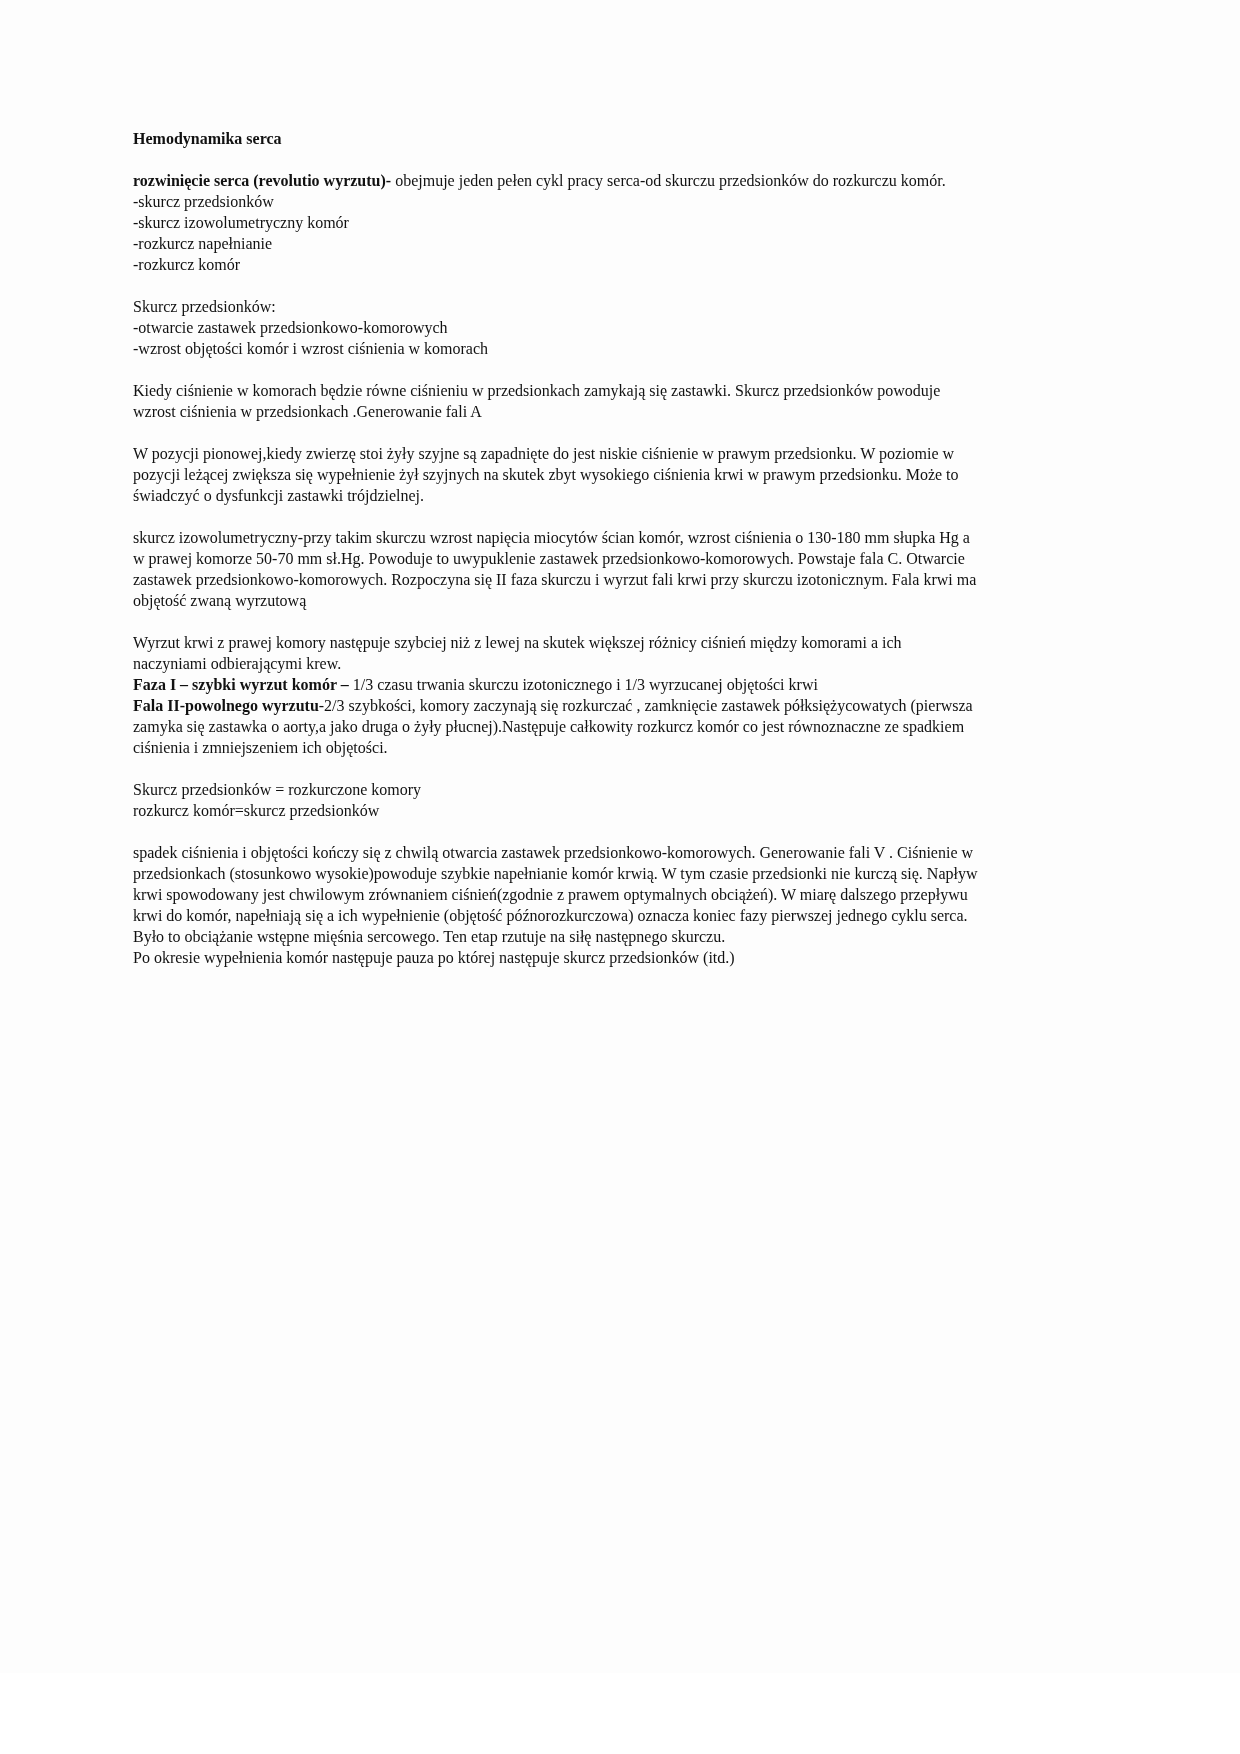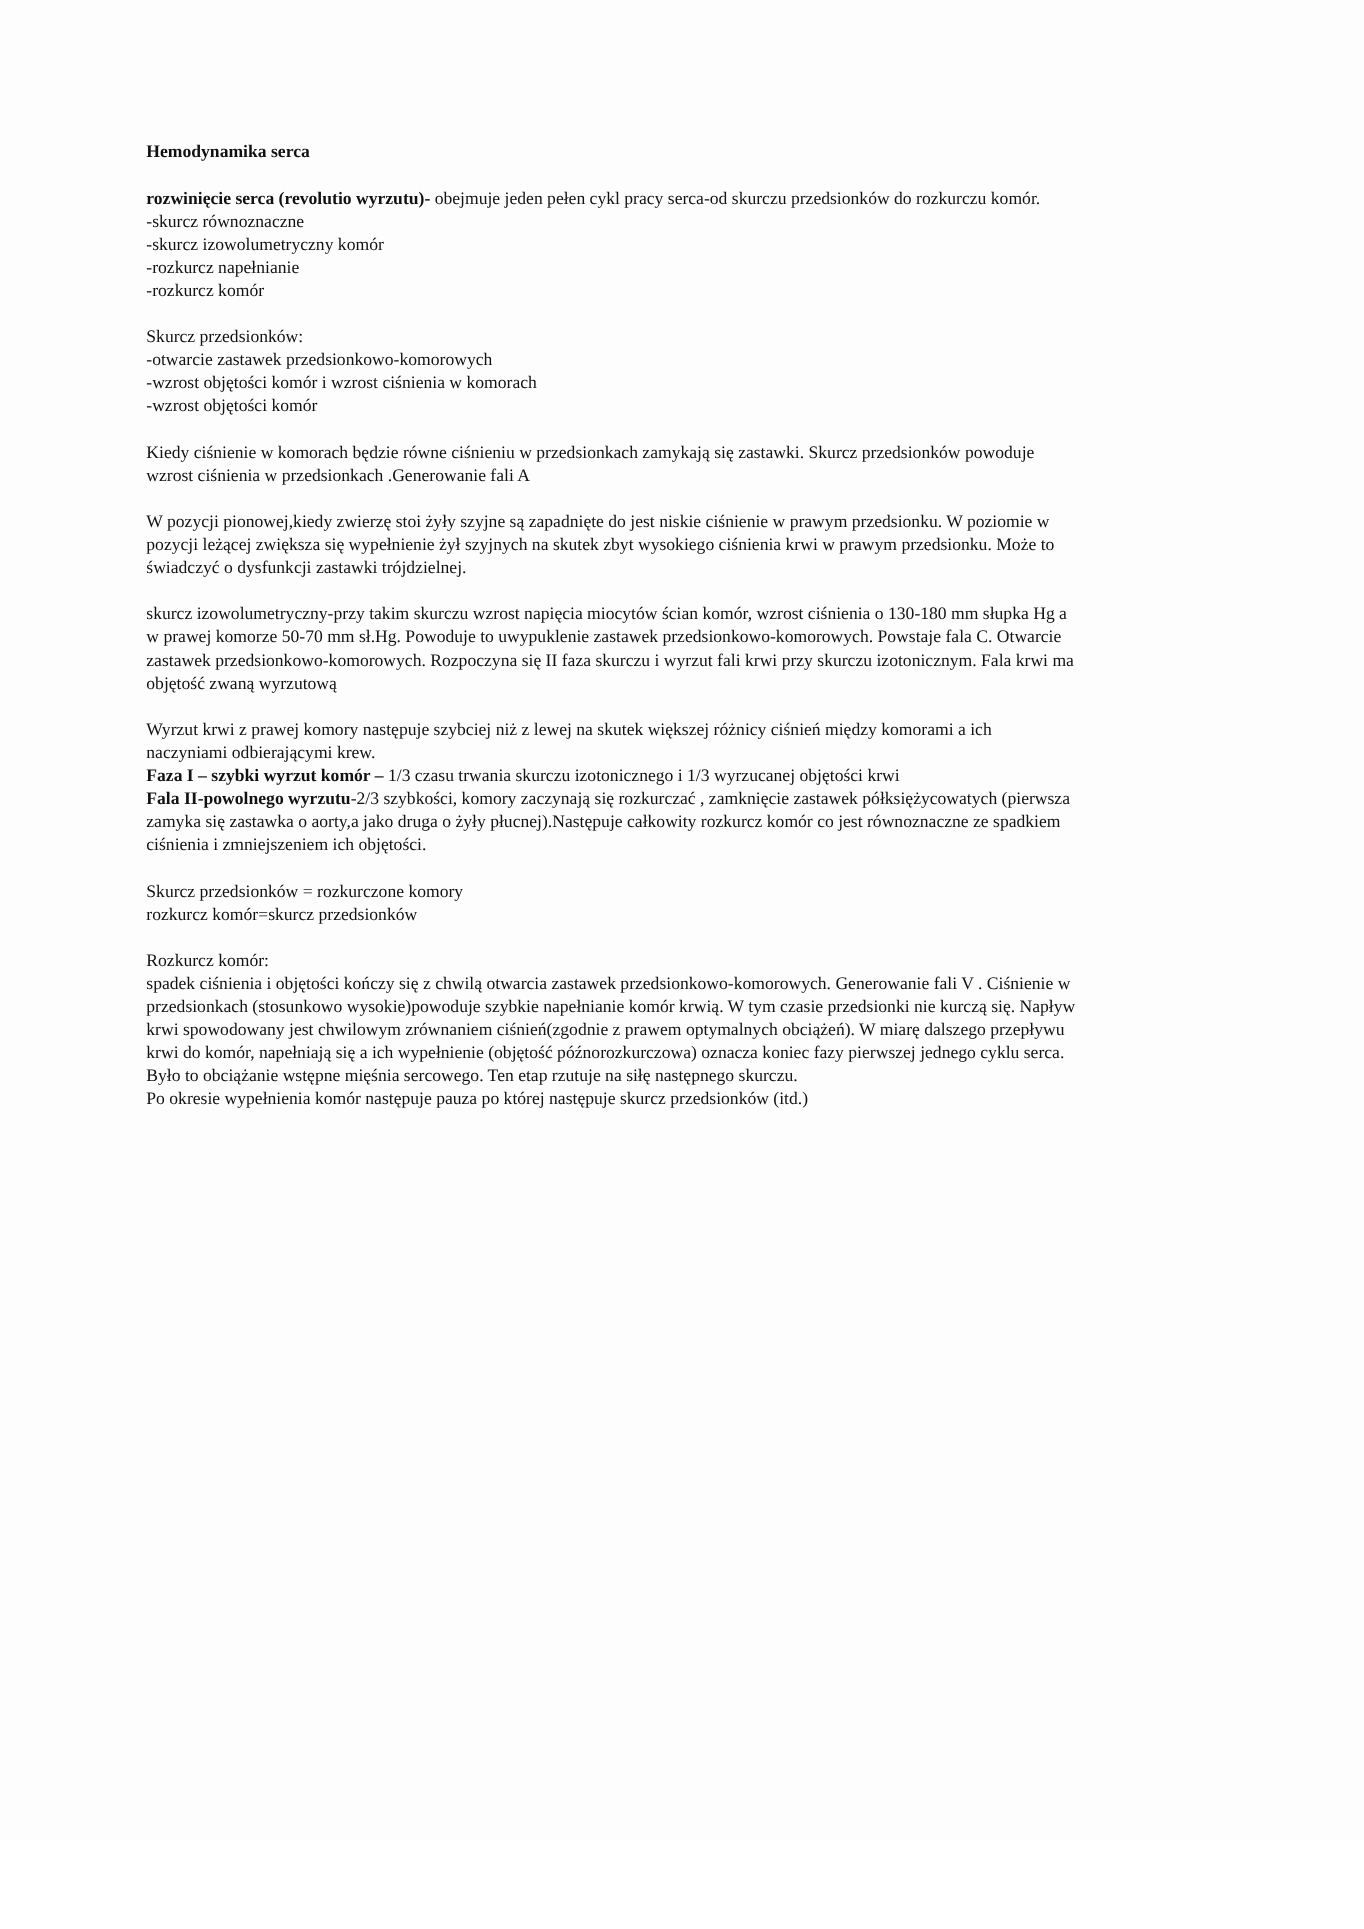--- a/index.html
+++ b/index.html
@@ -39,31 +39,30 @@
 </head>
 <body>
 
 <div class="page">
   <div class="content">
 
     <h1 class="doc-title block">Hemodynamika serca</h1>
 
     <div class="block">
       <p class="line"><span class="bold">rozwinięcie serca (revolutio wyrzutu)-</span><span> obejmuje jeden pełen cykl pracy serca-od skurczu przedsionków do rozkurczu komór.</span></p>
-      <div class="line">-skurcz równoznaczne</div>
+      <div class="line">-skurcz przedsionków</div>
       <div class="line">-skurcz izowolumetryczny komór</div>
       <div class="line">-rozkurcz napełnianie</div>
       <div class="line">-rozkurcz komór</div>
     </div>
 
     <div class="block">
       <div class="line heading">Skurcz przedsionków:</div>
       <div class="line">-otwarcie zastawek przedsionkowo-komorowych</div>
       <div class="line">-wzrost objętości komór i wzrost ciśnienia w komorach</div>
-      <div class="line">-wzrost objętości komór</div>
     </div>
 
     <p class="block">Kiedy ciśnienie w komorach będzie równe ciśnieniu w przedsionkach zamykają się zastawki. Skurcz przedsionków powoduje wzrost ciśnienia w przedsionkach .Generowanie fali A</p>
 
     <p class="block">W pozycji pionowej,kiedy zwierzę stoi żyły szyjne są zapadnięte do jest niskie ciśnienie w prawym przedsionku. W poziomie w pozycji leżącej zwiększa się wypełnienie żył szyjnych na skutek zbyt wysokiego ciśnienia krwi w prawym przedsionku. Może to świadczyć o dysfunkcji zastawki trójdzielnej.</p>
 
     <div class="block">
       <p class="line">skurcz izowolumetryczny-przy takim skurczu wzrost napięcia miocytów ścian komór, wzrost ciśnienia o 130-180 mm słupka Hg a w prawej komorze 50-70 mm sł.Hg. Powoduje to uwypuklenie zastawek przedsionkowo-komorowych. Powstaje fala C. Otwarcie zastawek przedsionkowo-komorowych. Rozpoczyna się II faza skurczu i wyrzut fali krwi przy skurczu izotonicznym. Fala krwi ma objętość zwaną wyrzutową</p>
     </div>
 
@@ -72,19 +71,18 @@
       <p class="line"><span class="bold">Faza I – szybki wyrzut komór –</span><span> 1/3 czasu trwania skurczu izotonicznego i 1/3 wyrzucanej objętości krwi</span></p>
       <p class="line"><span class="bold">Fala II-powolnego wyrzutu</span><span>-2/3 szybkości, komory zaczynają się rozkurczać , zamknięcie zastawek półksiężycowatych (pierwsza zamyka się zastawka o aorty,a jako druga o żyły płucnej).Następuje całkowity rozkurcz komór co jest równoznaczne ze spadkiem ciśnienia i zmniejszeniem ich objętości.</span></p>
     </div>
 
     <div class="block">
       <div class="line">Skurcz przedsionków = rozkurczone komory</div>
       <div class="line">rozkurcz komór=skurcz przedsionków</div>
     </div>
 
     <div class="block">
-      <div class="line heading">Rozkurcz komór:</div>
       <p class="line">spadek ciśnienia i objętości kończy się z chwilą otwarcia zastawek przedsionkowo-komorowych. Generowanie fali V . Ciśnienie w przedsionkach (stosunkowo wysokie)powoduje szybkie napełnianie komór krwią. W tym czasie przedsionki nie kurczą się. Napływ krwi spowodowany jest chwilowym zrównaniem ciśnień(zgodnie z prawem optymalnych obciążeń). W miarę dalszego przepływu krwi do komór, napełniają się a ich wypełnienie (objętość późnorozkurczowa) oznacza koniec fazy pierwszej jednego cyklu serca. Było to obciążanie wstępne mięśnia sercowego. Ten etap rzutuje na siłę następnego skurczu.</p>
       <p class="line">Po okresie wypełnienia komór następuje pauza po której następuje skurcz przedsionków (itd.)</p>
     </div>
 
   </div>
 </div>
 
 </body></html>

